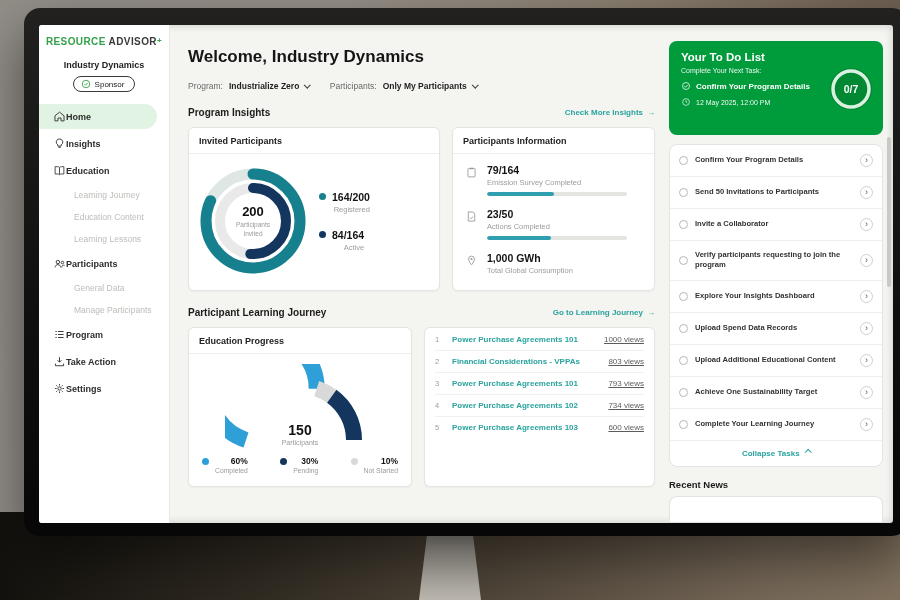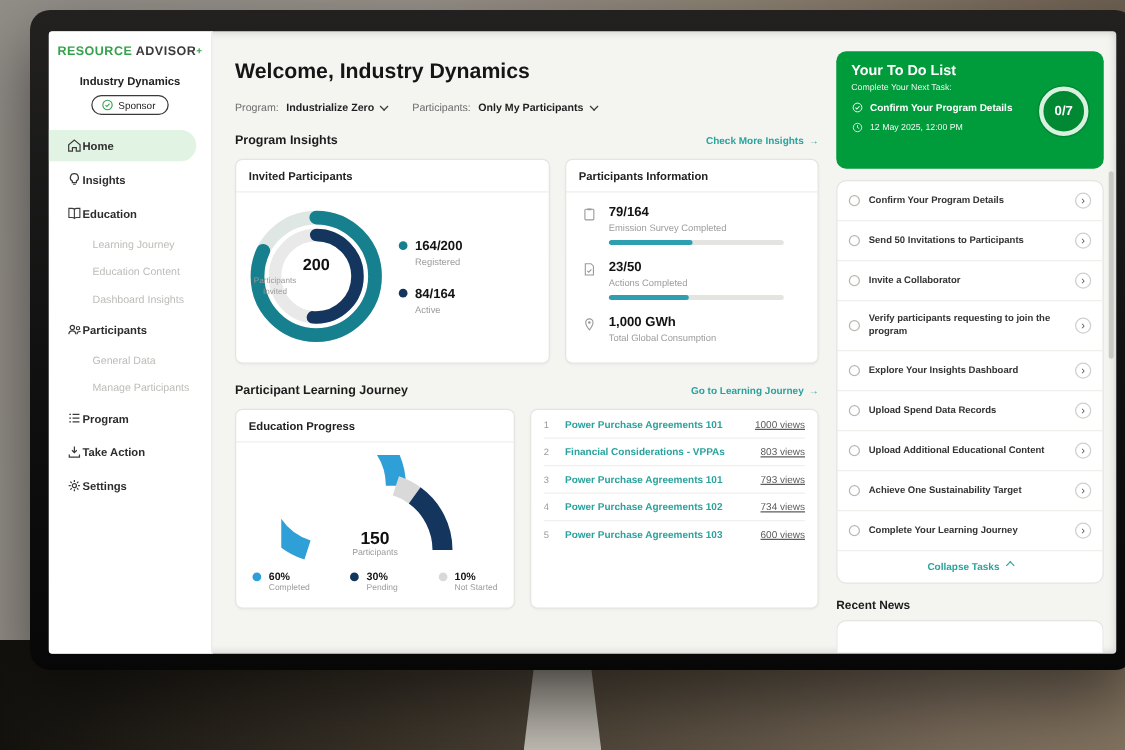--- a/index.html
+++ b/index.html
@@ -50,25 +50,25 @@
   .section-hdr { display:flex; align-items:center; justify-content:space-between; margin-bottom:9px; }
   .section-title { font-size:10px; font-weight:bold; color:#1c1c1c; }
   .section-link { font-size:8px; font-weight:bold; color:var(--teal,#2aa39e); cursor:pointer; display:flex; gap:4px; align-items:center; }
   .cards { display:flex; gap:12px; margin-bottom:16px; }
   .card { background:#fff; border:1px solid #e4e4e0; border-radius:6px; box-shadow:0 1px 2px rgba(0,0,0,.04); }
   .card-title { font-size:9px; font-weight:bold; color:#222; padding:8px 10px 7px; border-bottom:1px solid #eeeeea; }
 
   #card-invited { width:252px; min-height:162px; }
   .invited-body { display:flex; align-items:center; padding:9px 6px; gap:8px; }
   .donut-wrap { position:relative; width:116px; height:116px; flex:none; }
-  .donut-center { position:absolute; inset:0; display:flex; flex-direction:column; justify-content:center; text-align:center; }
+  .donut-center { position:absolute; inset:0; display:flex; flex-direction:column; align-items:center; justify-content:center; text-align:center; }
   .donut-center .v { font-size:13px; font-weight:bold; color:#101010; }
   .donut-center .l { font-size:6.5px; color:#9a9a9a; width:50px; line-height:1.35; margin-top:2px; }
   .legend-col { display:flex; flex-direction:column; gap:15px; }
-  .legend-item { display:flex; gap:6px; align-items:flex-start; }
+  .legend-item { display:flex; gap:6px; align-items:flex-start;text-align:right; }
   .dot { width:7px; height:7px; border-radius:50%; margin-top:2px; flex:none; background:#999; }
   .legend-value { font-size:10.5px; font-weight:bold; color:#131313; }
   .legend-label { font-size:7.5px; color:#9c9c9c; margin-top:2px; }
 
   #card-info { flex:1; min-height:162px; }
   .info-body { padding:10px 12px; display:flex; flex-direction:column; gap:12px; }
   .stat { display:flex; gap:9px; }
   .stat-icon { width:13px; flex:none; padding-top:1px; }
   .stat-icon svg { width:13px; height:13px; }
   .stat-value { font-size:10.5px; font-weight:bold; color:#131313; }
@@ -171,21 +171,21 @@
           <div class="nav-item sub">
 
     <span class="nav-label">Learning Journey</span>
   </div>
           <div class="nav-item sub">
 
     <span class="nav-label">Education Content</span>
   </div>
           <div class="nav-item sub">
 
-    <span class="nav-label">Dashboard Insights</span>
+    <span class="nav-label">Learning Lessons</span>
   </div>
           <div class="nav-item">
     <span class="nav-icon">
               <svg viewBox="0 0 16 16">
                 <circle cx="6" cy="6.2" r="2.1" fill="none" stroke="#3c3c3c" stroke-width="1.2"></circle>
                 <path d="M2.6 12.8c0-1.9 1.5-3.4 3.4-3.4s3.4 1.5 3.4 3.4" fill="none" stroke="#3c3c3c" stroke-width="1.2"></path>
                 <circle cx="11.6" cy="6.8" r="1.6" fill="none" stroke="#3c3c3c" stroke-width="1.1"></circle>
                 <path d="M10.6 12.8c0-1.5 1.2-2.7 2.7-2.7.3 0 .7.1 1 .2" fill="none" stroke="#3c3c3c" stroke-width="1.1"></path>
               </svg>
             </span>

